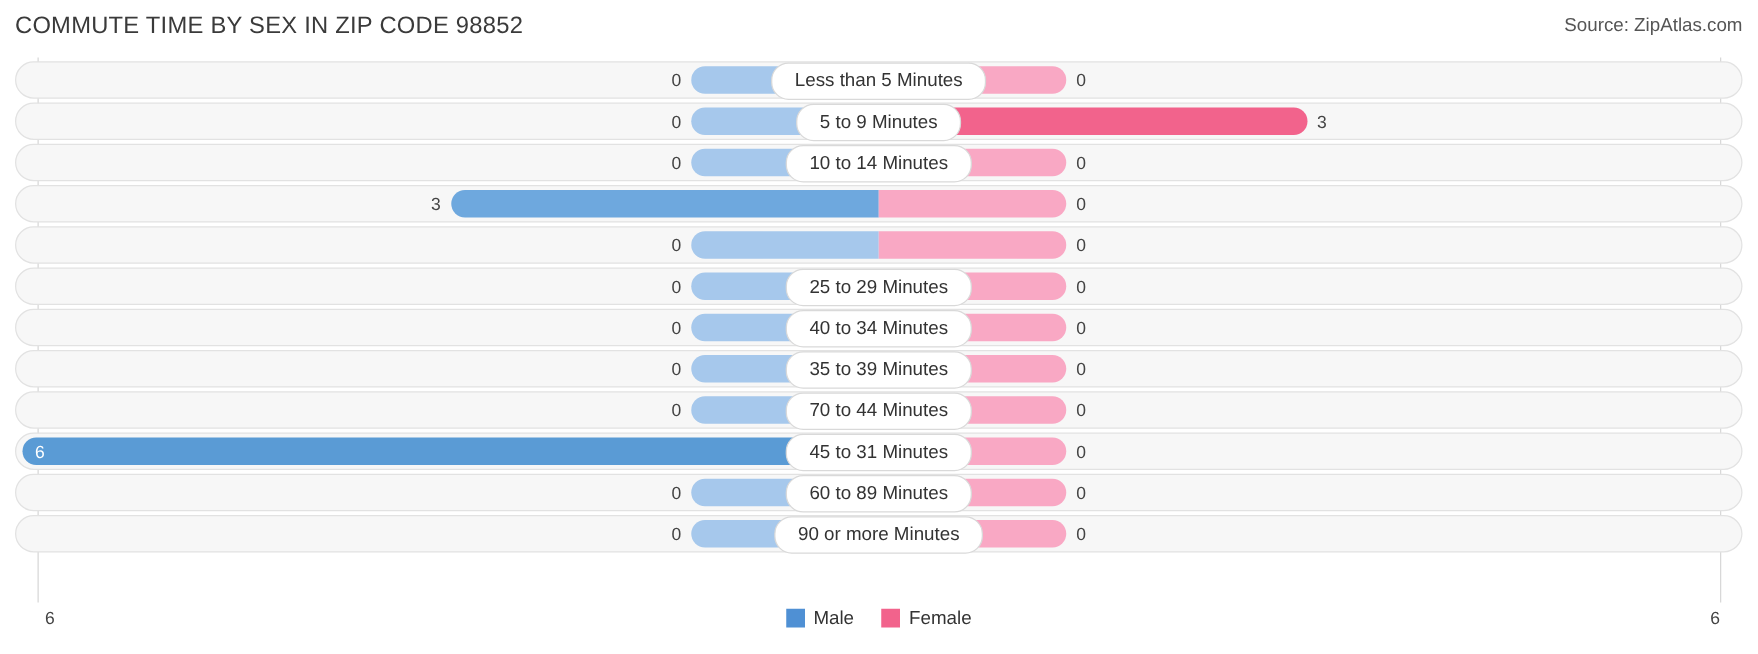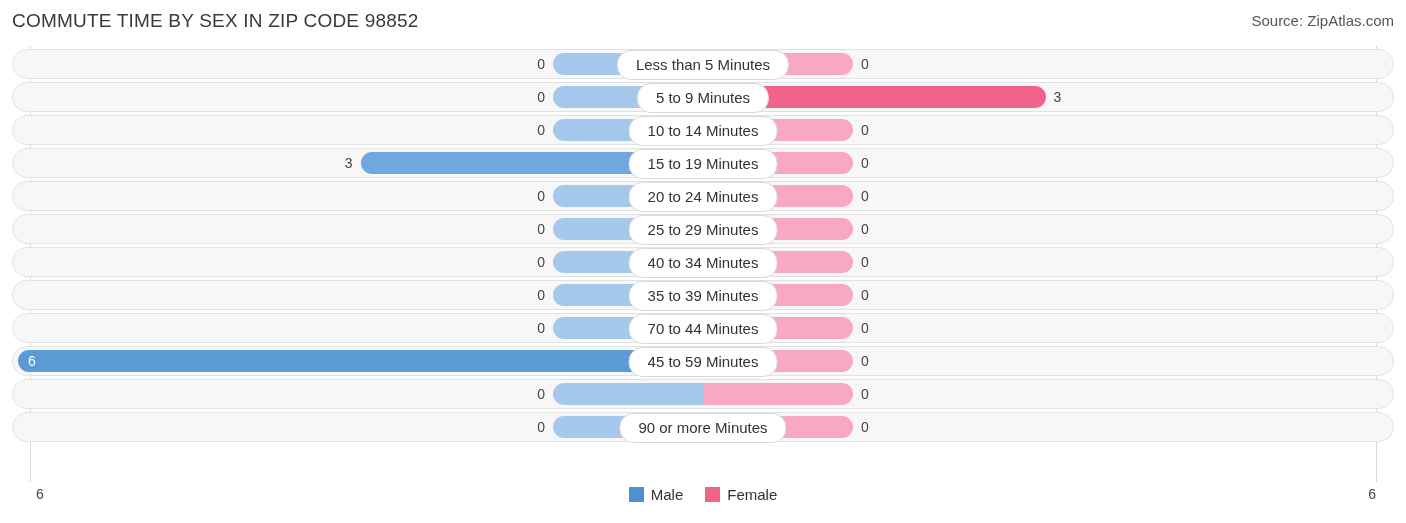--- a/index.html
+++ b/index.html
@@ -223,31 +223,29 @@
         <div class="pill">10 to 14 Minutes</div>
       </div>
       <div class="row">
         <div class="track"></div>
         <div class="bars">
           <div class="bar bar-male" style="width: 342.5px; background: rgb(110, 168, 222);"></div>
           <div class="bar bar-female" style="width: 150px; background: rgb(249, 168, 196);"></div>
           <div class="val val-male" style="right: 1053.5px; width: 40px;">3</div>
           <div class="val val-female" style="left: 861px; width: 40px;">0</div>
         </div>
-        <div class="pill">15 to 19 Minutes</div>
-      </div>
-      <div class="row">
-        <div class="track"></div>
-        <div class="bars">
-          <div class="bar bar-male" style="width: 150px; background: rgb(166, 200, 236);"></div>
-          <div class="bar bar-female" style="width: 150px; background: rgb(249, 168, 196);"></div>
-          <div class="val val-male" style="right: 861px; width: 40px;">0</div>
-          <div class="val val-female" style="left: 861px; width: 40px;">0</div>
-        </div>
-        <div class="pill">20 to 24 Minutes</div>
+      </div>
+      <div class="row">
+        <div class="track"></div>
+        <div class="bars">
+          <div class="bar bar-male" style="width: 150px; background: rgb(166, 200, 236);"></div>
+          <div class="bar bar-female" style="width: 150px; background: rgb(249, 168, 196);"></div>
+          <div class="val val-male" style="right: 861px; width: 40px;">0</div>
+          <div class="val val-female" style="left: 861px; width: 40px;">0</div>
+        </div>
       </div>
       <div class="row">
         <div class="track"></div>
         <div class="bars">
           <div class="bar bar-male" style="width: 150px; background: rgb(166, 200, 236);"></div>
           <div class="bar bar-female" style="width: 150px; background: rgb(249, 168, 196);"></div>
           <div class="val val-male" style="right: 861px; width: 40px;">0</div>
           <div class="val val-female" style="left: 861px; width: 40px;">0</div>
         </div>
         <div class="pill">25 to 29 Minutes</div>
@@ -283,30 +281,31 @@
         <div class="pill">70 to 44 Minutes</div>
       </div>
       <div class="row">
         <div class="track"></div>
         <div class="bars">
           <div class="bar bar-male" style="width: 685px; background: rgb(90, 155, 213);"></div>
           <div class="bar bar-female" style="width: 150px; background: rgb(249, 168, 196);"></div>
           <div class="val val-male inside" style="left: 28px; width: 40px; text-align: left;">6</div>
           <div class="val val-female" style="left: 861px; width: 40px;">0</div>
         </div>
-        <div class="pill">45 to 59 Minutes</div>
-      </div>
-      <div class="row">
-        <div class="track"></div>
-        <div class="bars">
-          <div class="bar bar-male" style="width: 150px; background: rgb(166, 200, 236);"></div>
-          <div class="bar bar-female" style="width: 150px; background: rgb(249, 168, 196);"></div>
-          <div class="val val-male" style="right: 861px; width: 40px;">0</div>
-          <div class="val val-female" style="left: 861px; width: 40px;">0</div>
-        </div>
+        <div class="pill">45 to 31 Minutes</div>
+      </div>
+      <div class="row">
+        <div class="track"></div>
+        <div class="bars">
+          <div class="bar bar-male" style="width: 150px; background: rgb(166, 200, 236);"></div>
+          <div class="bar bar-female" style="width: 150px; background: rgb(249, 168, 196);"></div>
+          <div class="val val-male" style="right: 861px; width: 40px;">0</div>
+          <div class="val val-female" style="left: 861px; width: 40px;">0</div>
+        </div>
+        <div class="pill">60 to 89 Minutes</div>
       </div>
       <div class="row">
         <div class="track"></div>
         <div class="bars">
           <div class="bar bar-male" style="width: 150px; background: rgb(166, 200, 236);"></div>
           <div class="bar bar-female" style="width: 150px; background: rgb(249, 168, 196);"></div>
           <div class="val val-male" style="right: 861px; width: 40px;">0</div>
           <div class="val val-female" style="left: 861px; width: 40px;">0</div>
         </div>
         <div class="pill">90 or more Minutes</div>

